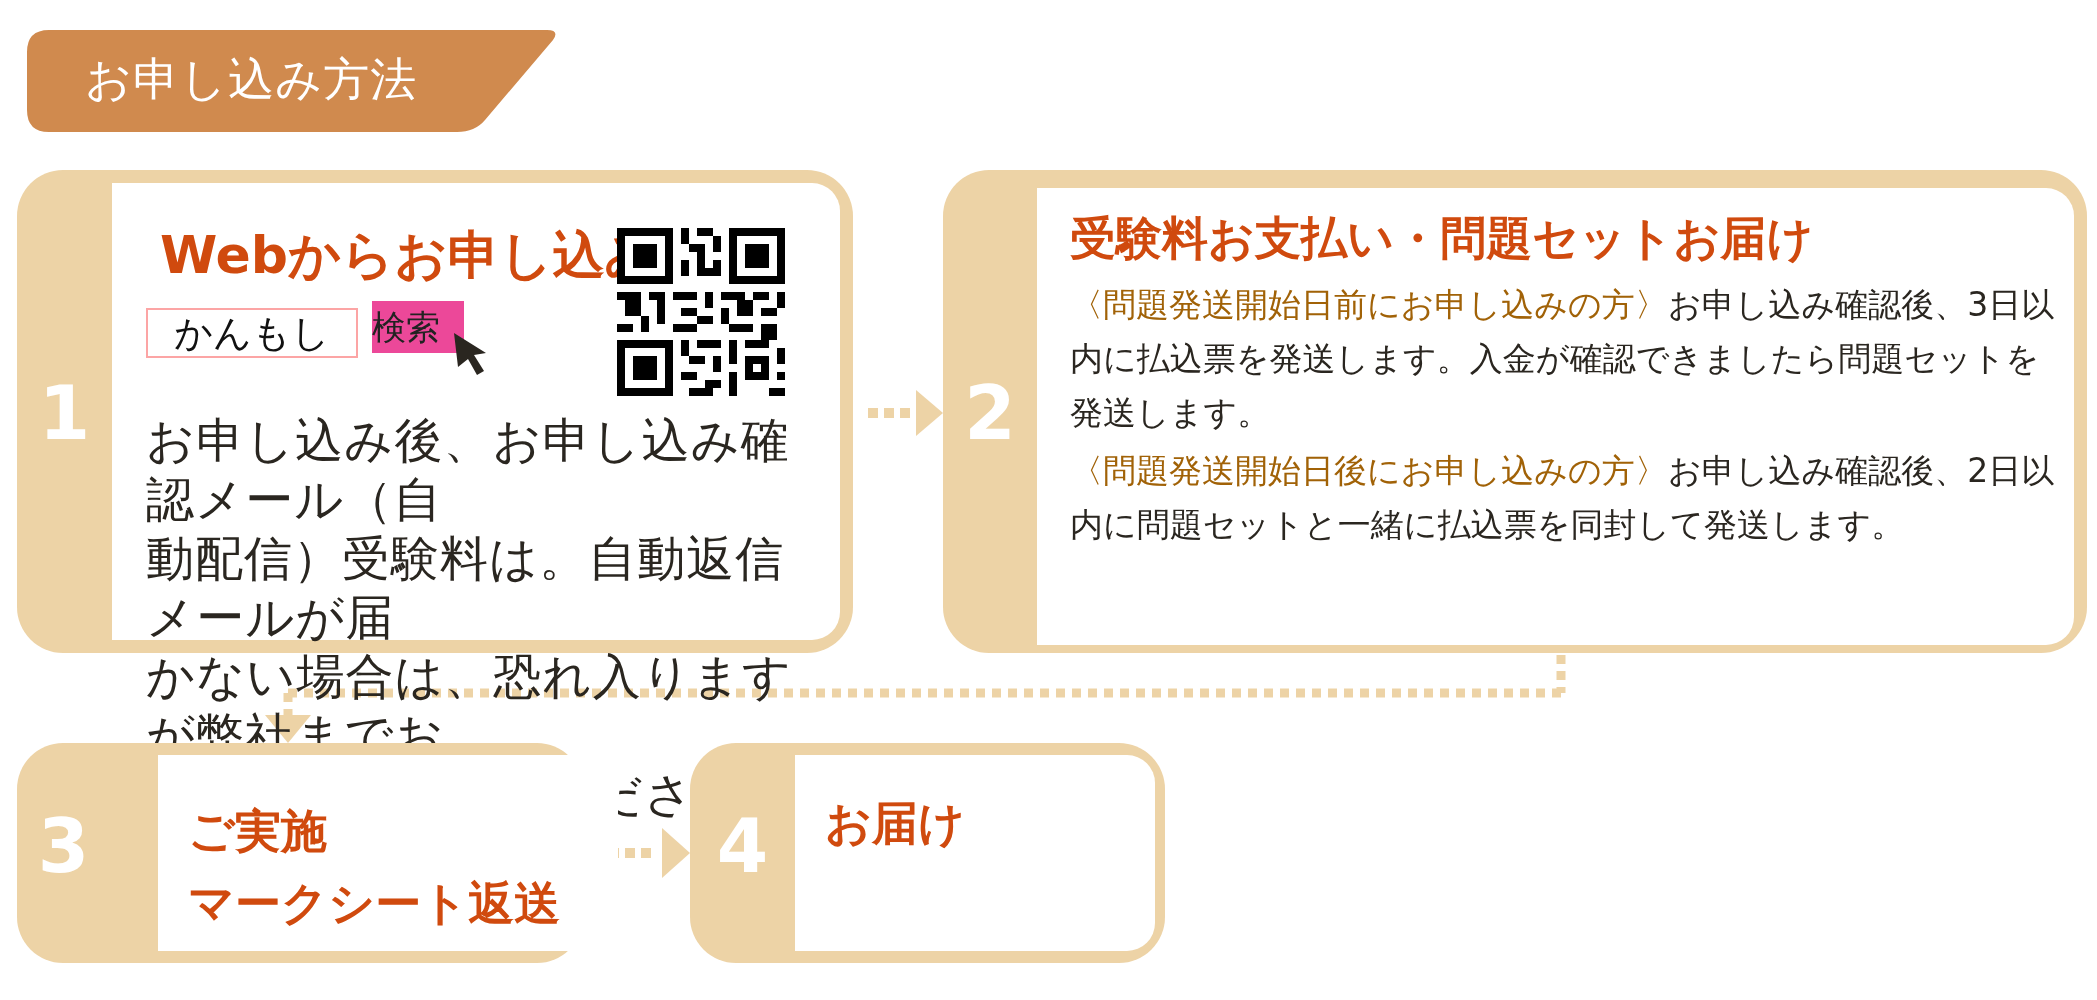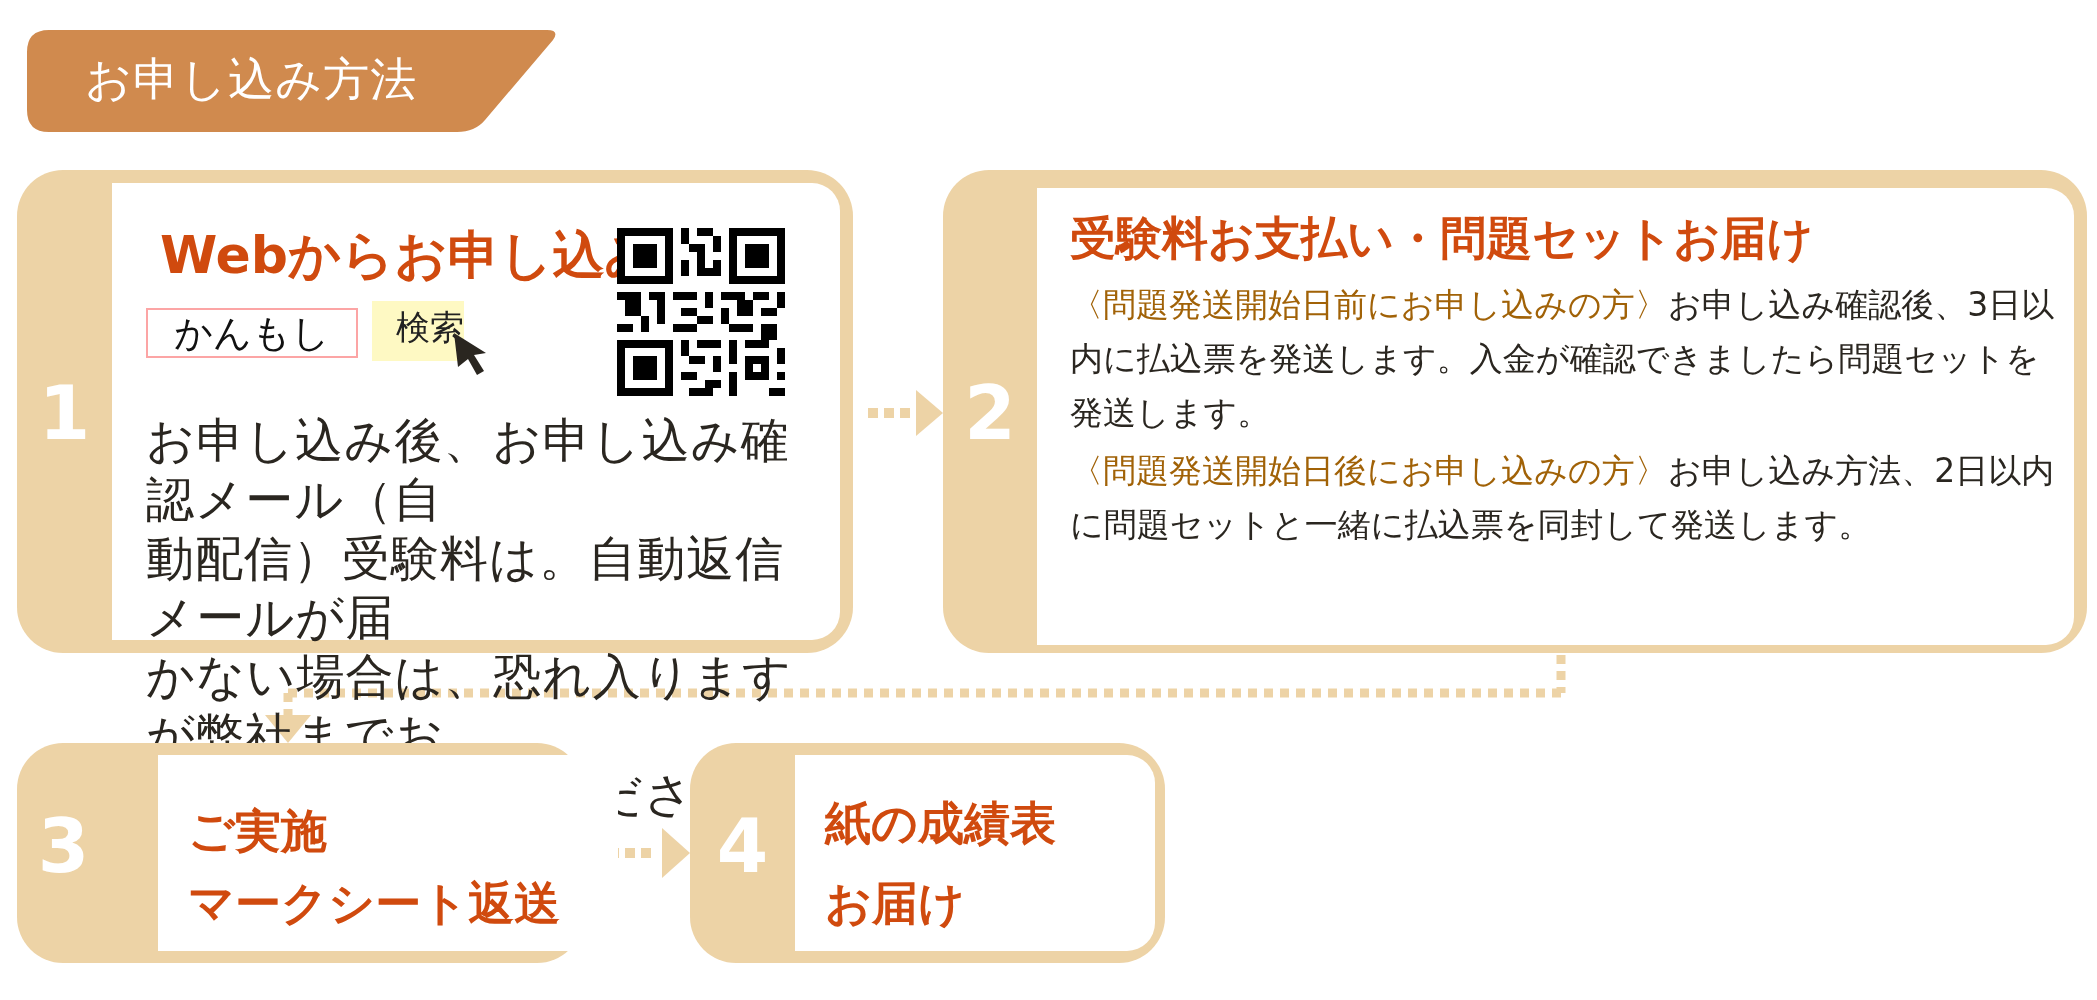--- a/index.html
+++ b/index.html
@@ -22,22 +22,22 @@
   .title { font-weight:bold; color:#D04A0E; white-space:nowrap; }
 
   
   #card1 { left:17px; top:170px; width:836px; height:483px; }
   #card1 .inner { left:95px; top:13px; width:728px; height:457px; }
   #card1 .num { left:0; top:200px; width:95px; font-size:74px; }
   .c1-title { position:absolute; left:48px; top:38px; font-size:52px; }
   .search-box { position:absolute; left:34px; top:125px; width:208px; height:46px;
                 border:2px solid #fca5a5; font-size:38px; line-height:46px; text-align:center;
                 color:#111; }
-  .search-btn { position:absolute; left:260px; top:118px; width:92px; height:60px; background:#fef9c3;
-                font-size:34px; line-height:52px; text-align:right; color:#222; }
+  .search-btn { position:absolute; left:260px; top:118px; width:92px; height:52px; background:#ec4899;
+                font-size:34px; line-height:52px; text-align:left; color:#222; }
   .cursor { position:absolute; left:340px; top:148px; }
   .qr { position:absolute; left:505px; top:45px; }
   .c1-body { position:absolute; left:34px; top:228px; width:680px; font-size:48px; line-height:59px;
              letter-spacing:1px; }
 
   
   #card2 { left:943px; top:170px; width:1144px; height:483px; }
   #card2 .inner { left:94px; top:18px; width:1037px; height:457px; }
   #card2 .num { left:0; top:200px; width:94px; font-size:74px; }
   .c2-title { position:absolute; left:33px; top:20px; font-size:46px; }
@@ -162,36 +162,35 @@
     </div>
   </div>
 </div>
 
 <div class="card" id="card2">
   <div class="num">2</div>
   <div class="inner">
     <div class="title c2-title">受験料お支払い・問題セットお届け</div>
     <div class="c2-body">
       <p><span class="accent">〈問題発送開始日前にお申し込みの方〉</span><span>お申し込み確認後、3日以内に払込票を発送します。入金が確認できましたら問題セットを発送します。</span></p>
-      <p><span class="accent">〈問題発送開始日後にお申し込みの方〉</span><span>お申し込み方法、2日以内に問題セットと一緒に払込票を同封して発送します。</span></p>
+      <p><span class="accent">〈問題発送開始日後にお申し込みの方〉</span><span>お申し込み確認後、2日以内に問題セットと一緒に払込票を同封して発送します。</span></p>
     </div>
   </div>
 </div>
 
 <div class="card" id="card3">
   <div class="num">3</div>
   <div class="inner">
     <div class="title c3-title">
       <div>ご実施</div>
       <div>マークシート返送</div>
     </div>
   </div>
 </div>
 
 <div class="card" id="card4">
   <div class="num">4</div>
   <div class="inner">
     <div class="title c4-title">
-      <div>紙の成績表</div>
       <div>お届け</div>
     </div>
   </div>
 </div>
 
 </body></html>

